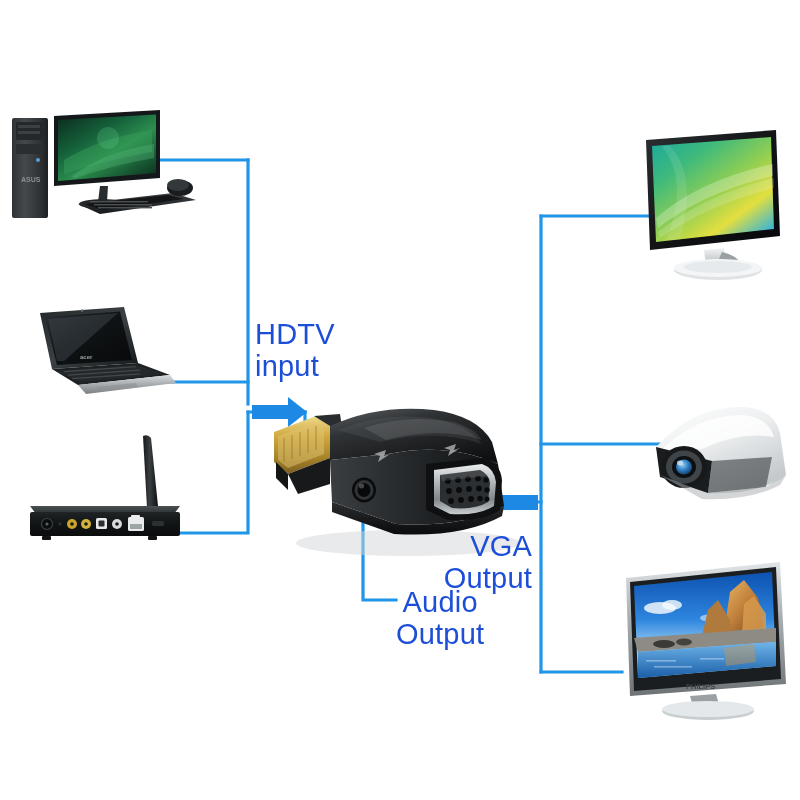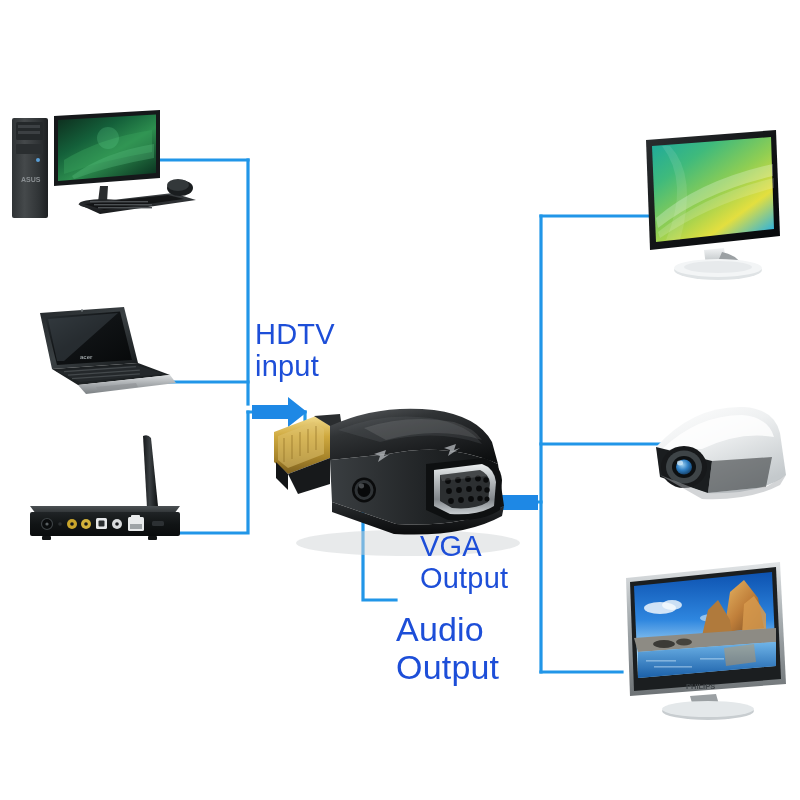--- a/index.html
+++ b/index.html
@@ -41,26 +41,27 @@
   .label.hdtv {
     left: 255px;
     top: 318px;
     font-size: 29px;
   }
   .label.vga {
     left: 420px;
     top: 530px;
     font-size: 29px;
     width: 112px;
+    text-align: right;
   }
   .label.audio {
     left: 396px;
-    top: 610px;
-    font-size: 34px;
-    text-align: left;
+    top: 586px;
+    font-size: 29px;
+    text-align: center;
   }
   .dev {
     position: absolute;
   }
   .dev svg { display:block; }
 </style>
 </head>
 <body>
 
 <div id="stage">

